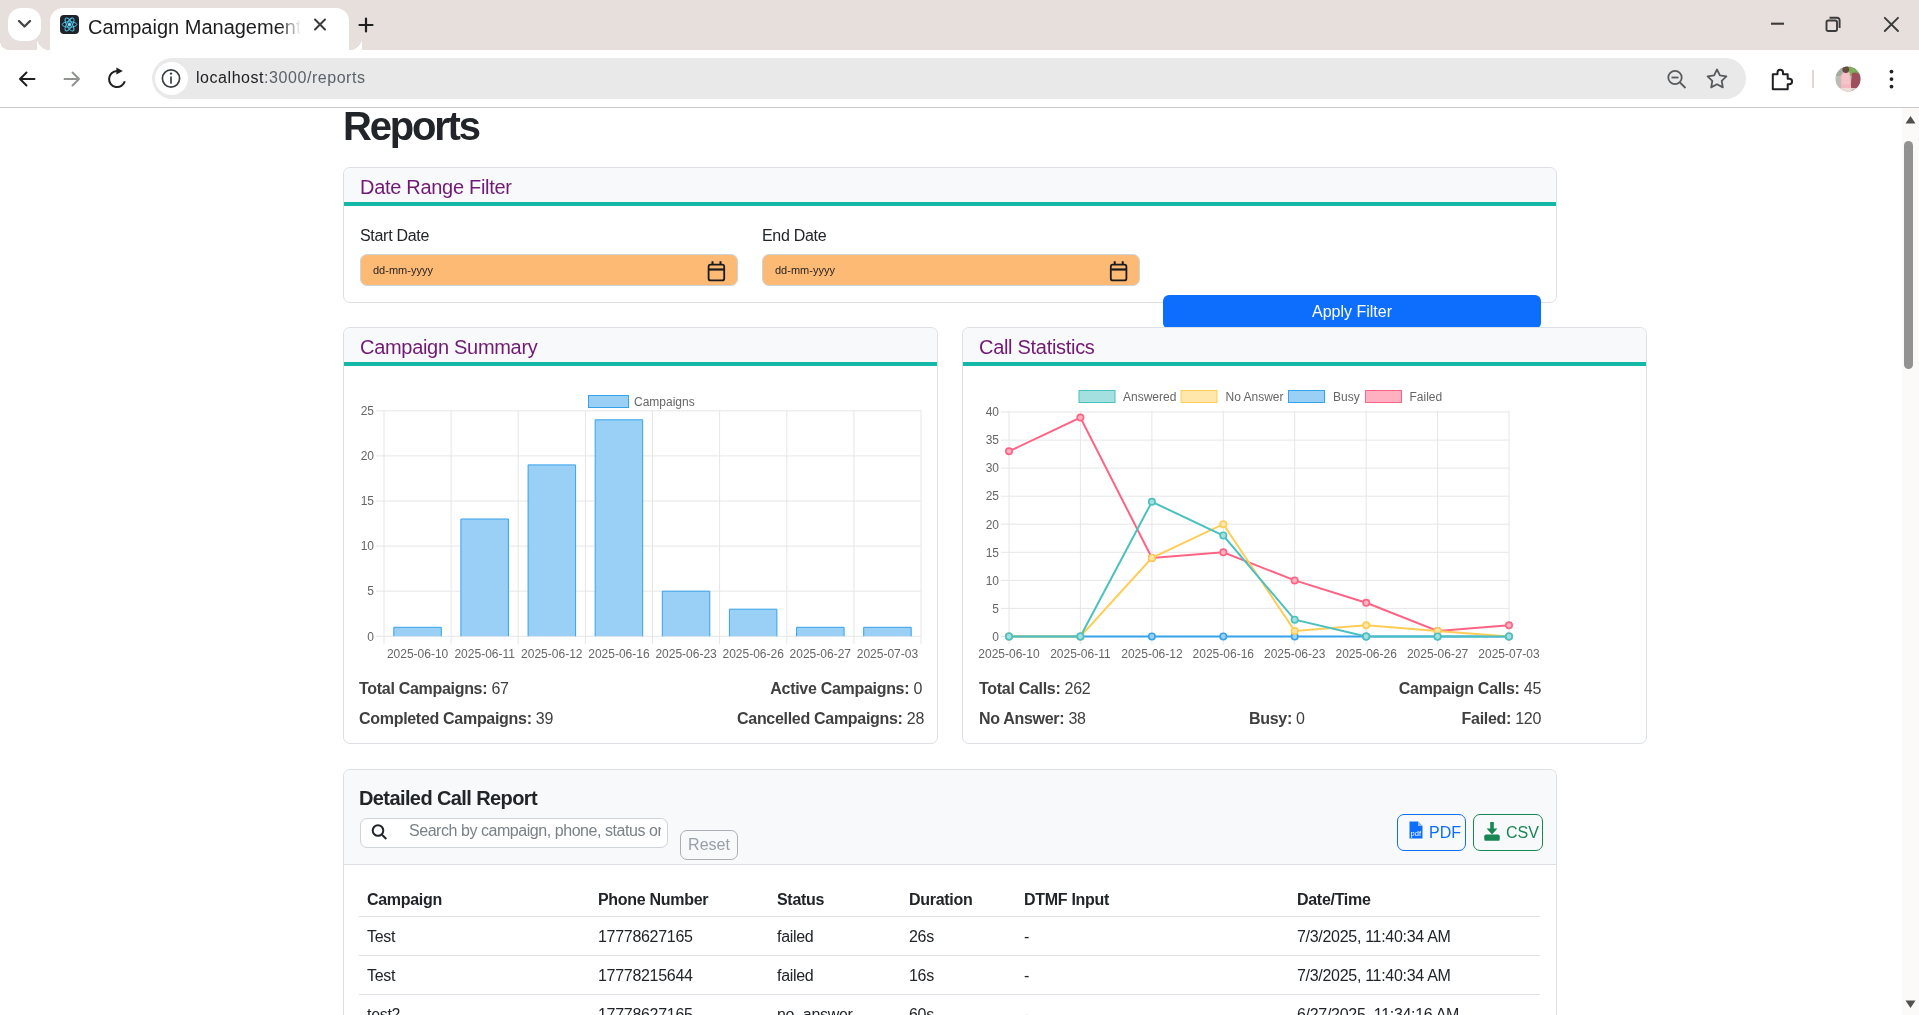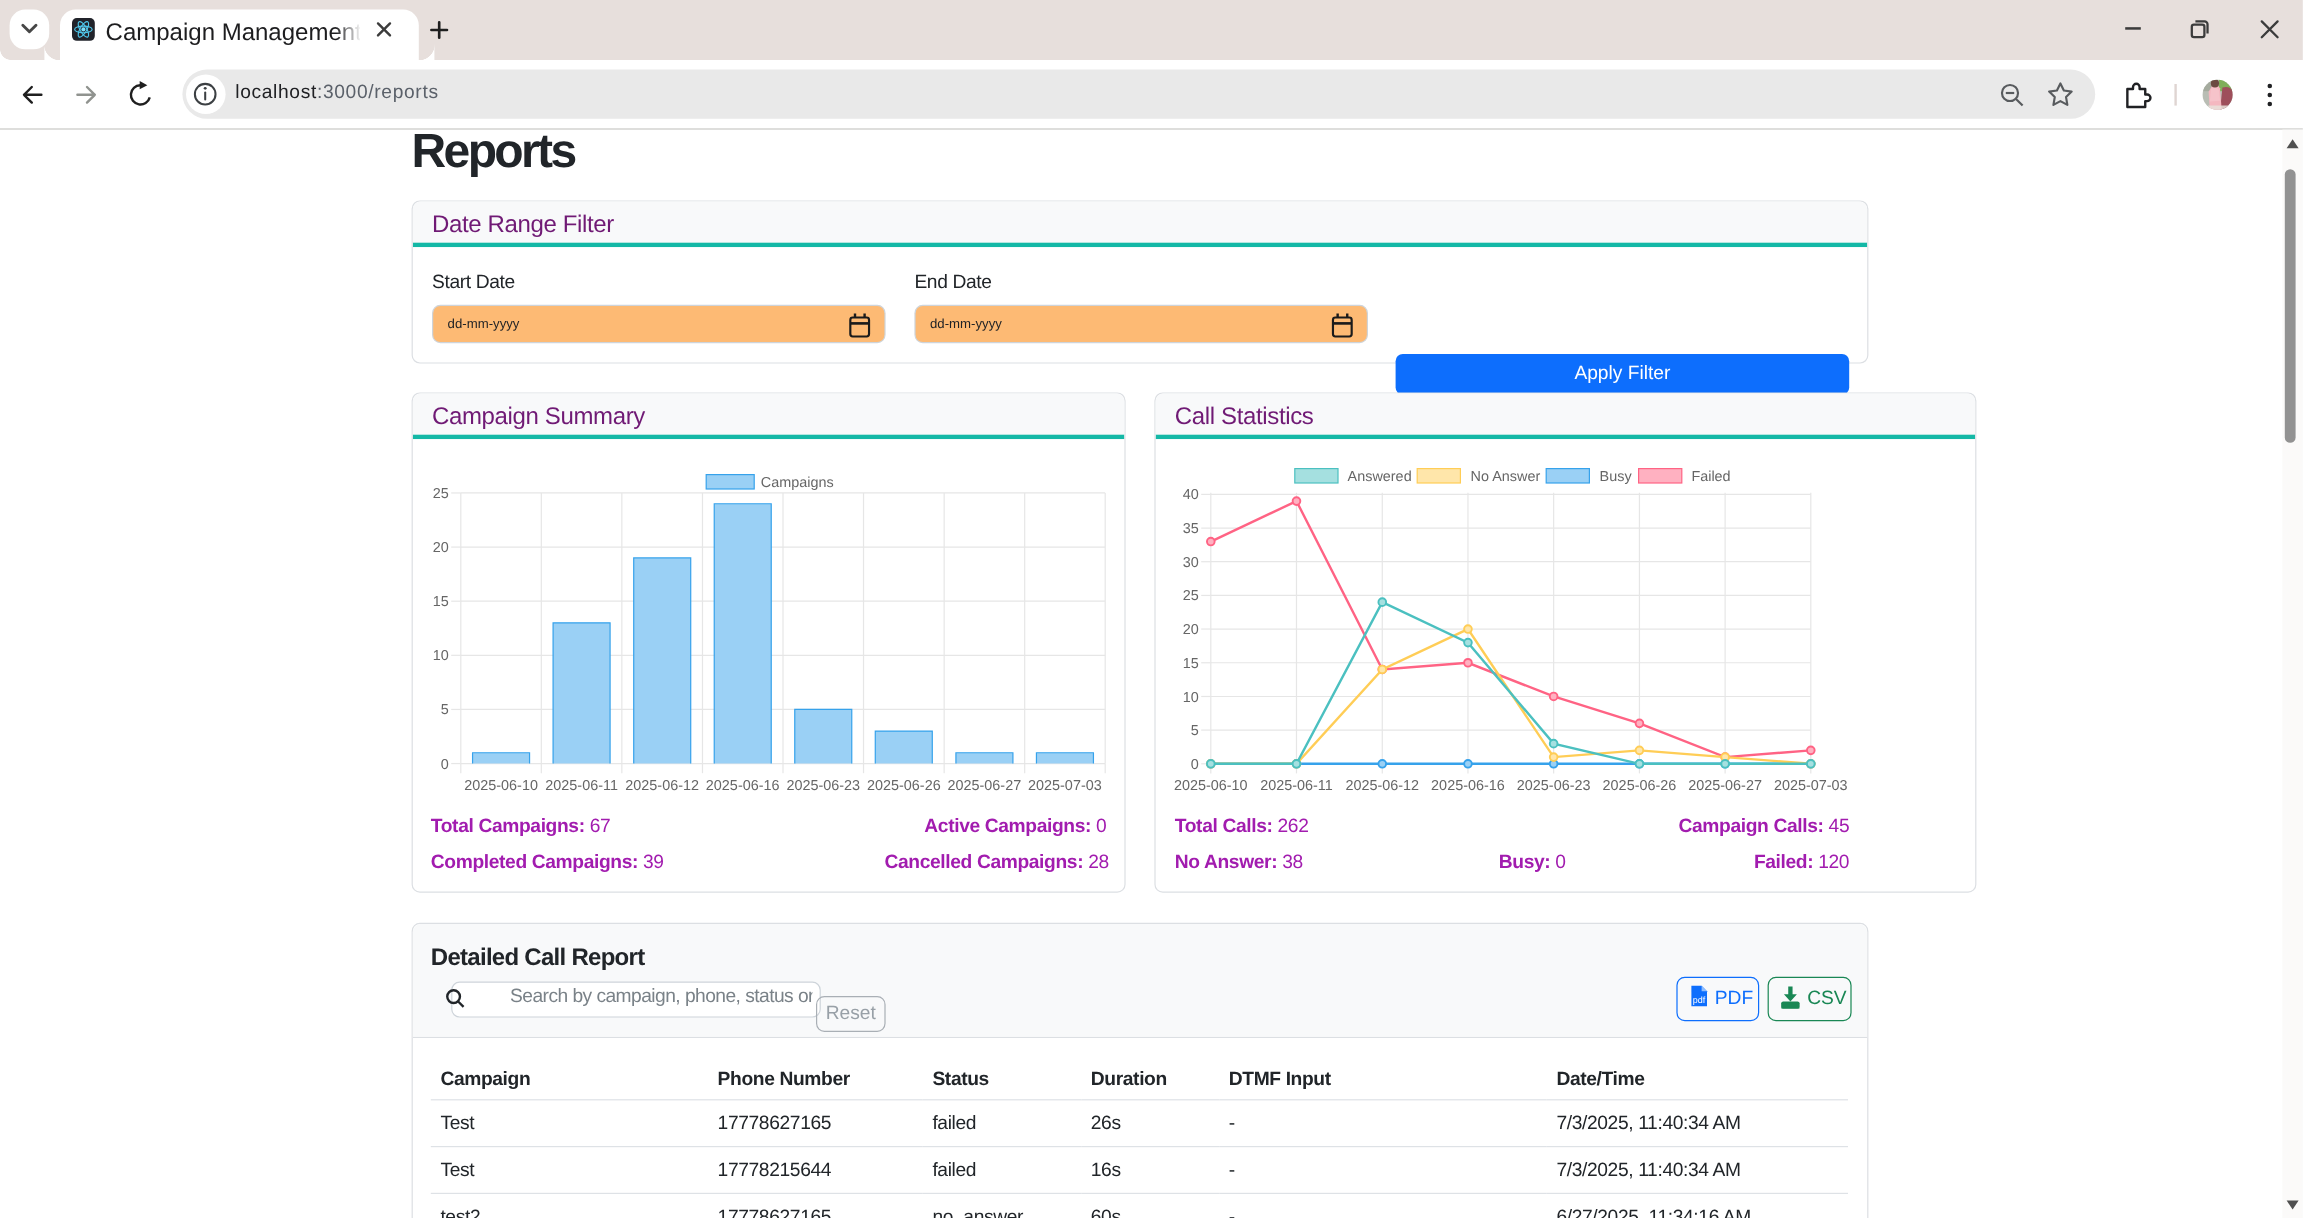--- a/index.html
+++ b/index.html
@@ -20,26 +20,26 @@
 #urltext span { color:#5b616a; }
 h1#reports { position:absolute; left:343px; top:104px; font-size:40px; font-weight:bold; color:#212529; letter-spacing:-2.2px; }
 .card { position:absolute; background:#fff; border:1px solid #dcdfe3; border-radius:7px; }
 .card-h { position:absolute; left:0; top:0; right:0; height:38px; background:#f8f9fa; border-bottom:4px solid #14b8a6; border-radius:7px 7px 0 0; font-size:20px; color:#701a75; letter-spacing:-0.3px; line-height:38px; padding-left:16px; }
 #card-filter { left:343px; top:167px; width:1214px; height:136px; }
 .flabel { position:absolute; font-size:16px; color:#212529; letter-spacing:-0.3px; }
 .finput { position:absolute; height:32px; border:1px solid #ced4da; border-radius:7px; background:#fdba74; font-size:11px; color:#1e2125; line-height:30px; padding-left:12px; }
 #btn-apply { position:absolute; left:1163px; top:253px; width:378px; height:34px; background:#0d6efd; border-radius:6px; color:#fff; font-size:16px; text-align:center; line-height:34px;margin-top:42px; }
 #card-cs { left:343px; top:327px; width:595px; height:417px; }
 #card-st { left:962px; top:327px; width:685px; height:417px; }
-.statrow { position:absolute; font-size:16px; color:#a21caf; letter-spacing:-0.3px; }
+.statrow { position:absolute; font-size:16px; color:#404040; letter-spacing:-0.3px; }
 .statrow b { font-weight:bold; }
 #card-det { left:343px; top:769px; width:1214px; height:300px; }
 #det-head { position:absolute; left:0; top:0; right:0; height:95px; background:#f8f9fa; border-bottom:1px solid #dcdfe3; border-radius:7px 7px 0 0; }
 #det-title { position:absolute; left:15px; top:17px; font-size:20px; font-weight:bold; color:#212529; letter-spacing:-0.6px; }
-#searchbox { position:absolute; left:32px; top:48px; width:308px; height:30px; border:1px solid #ced4da; border-radius:7px; background:#fff; }
+#searchbox { position:absolute; left:16px; top:48px; width:308px; height:30px; border:1px solid #ced4da; border-radius:7px; background:#fff; }
 #searchph { position:absolute; left:48px; top:3px; width:252px; font-size:16px; color:#7a8288; letter-spacing:-0.45px; white-space:nowrap; overflow:hidden; }
 #btn-reset { position:absolute; left:336px; top:60px; width:58px; height:30px; border:1px solid #a9afb5; border-radius:7px; color:#98a0a7; font-size:16px; text-align:center; line-height:28px; }
 #btn-pdf { position:absolute; left:1053px; top:44px; width:69px; height:37px; border:1px solid #0d6efd; border-radius:7px; color:#0d6efd; font-size:16px; line-height:35px; text-align:left; padding-left:31px; }
 #btn-csv { position:absolute; left:1129px; top:44px; width:70px; height:37px; border:1px solid #198754; border-radius:7px; color:#198754; font-size:16px; line-height:35px; text-align:left; padding-left:32px; }
 table#dt { position:absolute; left:359px; top:878px; width:1181px; border-collapse:collapse; font-size:16px; color:#212529; letter-spacing:-0.3px; }
 #dt th { text-align:left; font-weight:bold; line-height:24px; padding:10px 8px 4px 8px; border-bottom:1px solid #dee2e6; }
 #dt td { line-height:24px; padding:8px 8px 6px 8px; border-bottom:1px solid #dee2e6; }
 svg text.tick { font-family:"Liberation Sans",sans-serif; font-size:12px; fill:#666; }
 
 #sb { position:absolute; left:1902px; top:108px; width:17px; height:907px; background:#fbfaf9; }

